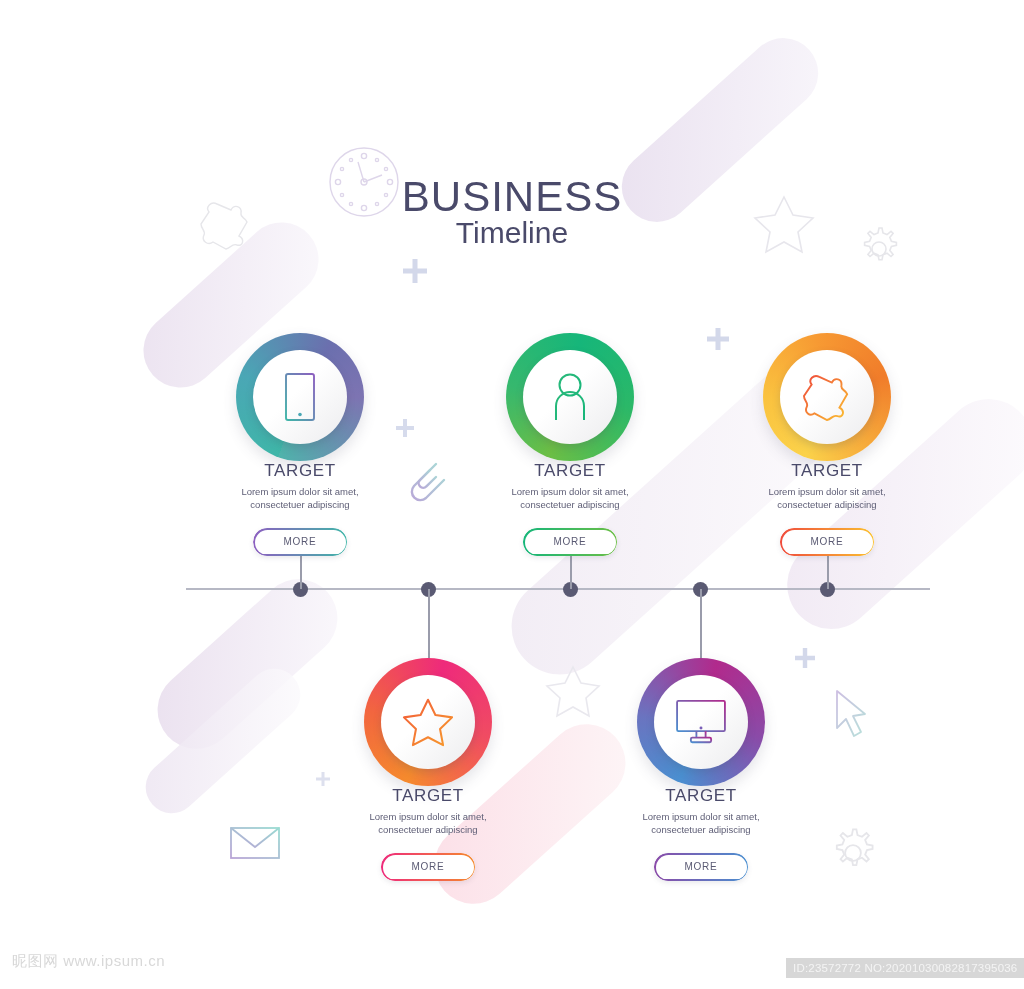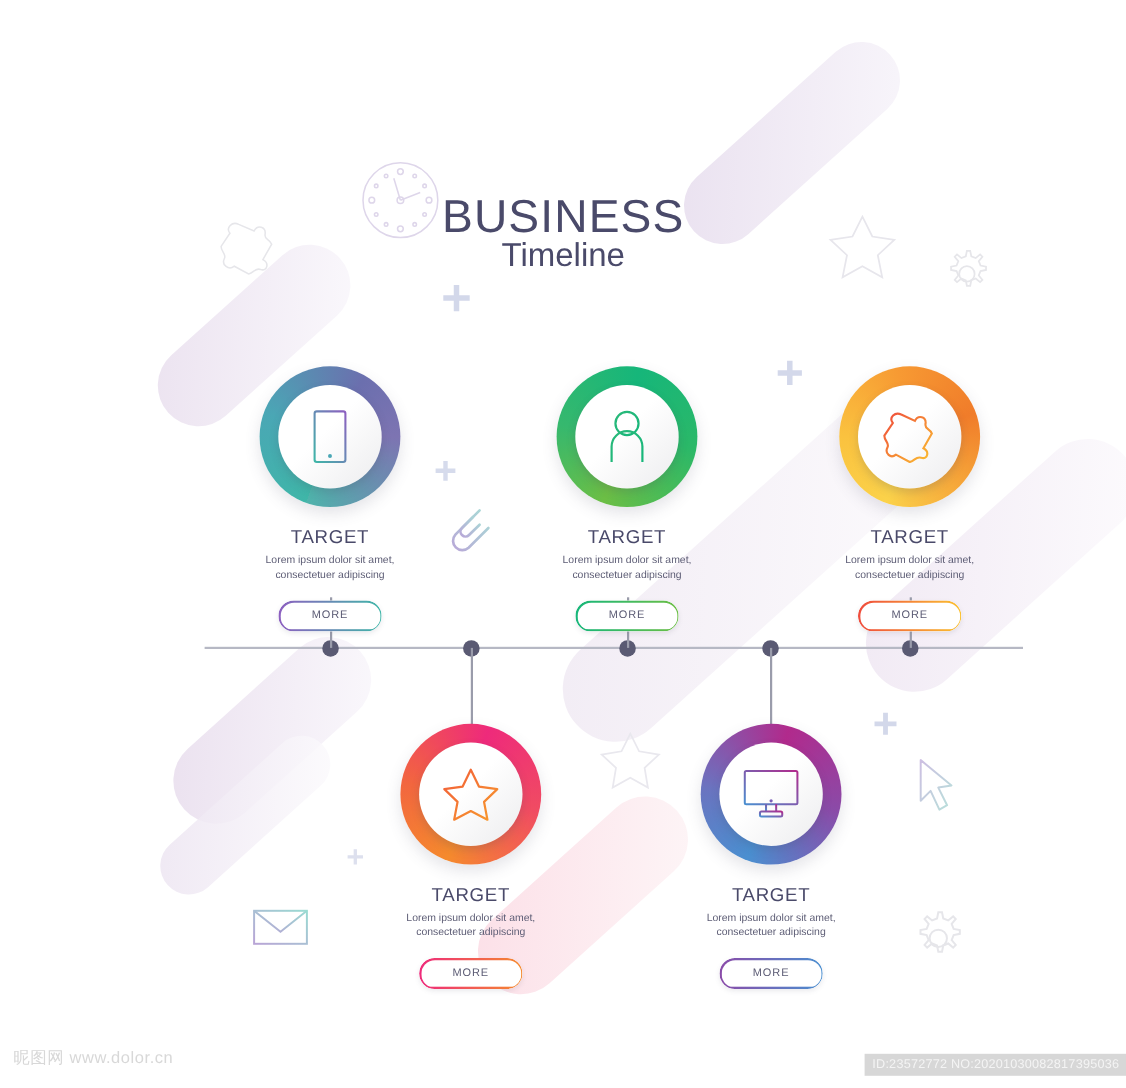--- a/index.html
+++ b/index.html
@@ -42,21 +42,21 @@
   }
   .ring-inner{
     position:absolute;left:17px;top:17px;width:94px;height:94px;border-radius:50%;
     background:linear-gradient(135deg,#ffffff 0%,#ffffff 45%,#ececee 100%);
     box-shadow:0 4px 9px rgba(70,70,95,.20);
     display:flex;align-items:center;justify-content:center;
   }
   .ring-inner svg{display:block;}
 
   .node-title{
-    margin-top:18px;font-size:17px;letter-spacing:.6px;color:#4a4a6a;
+    font-size:17px;letter-spacing:.6px;color:#4a4a6a;
   }
   .node-desc{
     margin-top:5px;font-size:9.5px;line-height:1.35;color:#5d5d75;
   }
   .more-btn{
     margin:16px auto 0;width:94px;height:28px;border-radius:999px;
     background:#fff;
     display:flex;align-items:center;justify-content:center;
     font-size:10px;letter-spacing:.8px;color:#5a5a73;
     position:relative;
@@ -367,17 +367,17 @@
       <div>consectetuer adipiscing</div>
     </div>
     <div class="more-btn" style="--g:linear-gradient(90deg,#8a4ba8,#4a8fd0);">
       <span>MORE</span>
     <span style="position: absolute; inset: 0px; border-radius: 999px; padding: 1.5px; background: linear-gradient(90deg, rgb(138, 75, 168), rgb(74, 143, 208)); mask: linear-gradient(rgb(0, 0, 0) 0px, rgb(0, 0, 0) 0px) content-box exclude, linear-gradient(rgb(0, 0, 0) 0px, rgb(0, 0, 0) 0px); pointer-events: none;"></span>
       </div>
   </div>
 
   <div id="wm-left">
     <span class="cn">昵图网</span>
-    <span>www.dolor.cn</span>
+    <span>www.ipsum.cn</span>
   </div>
   <div id="wm-id">ID:23572772 NO:20201030082817395036</div>
 
 </div>
 
 </body></html>

